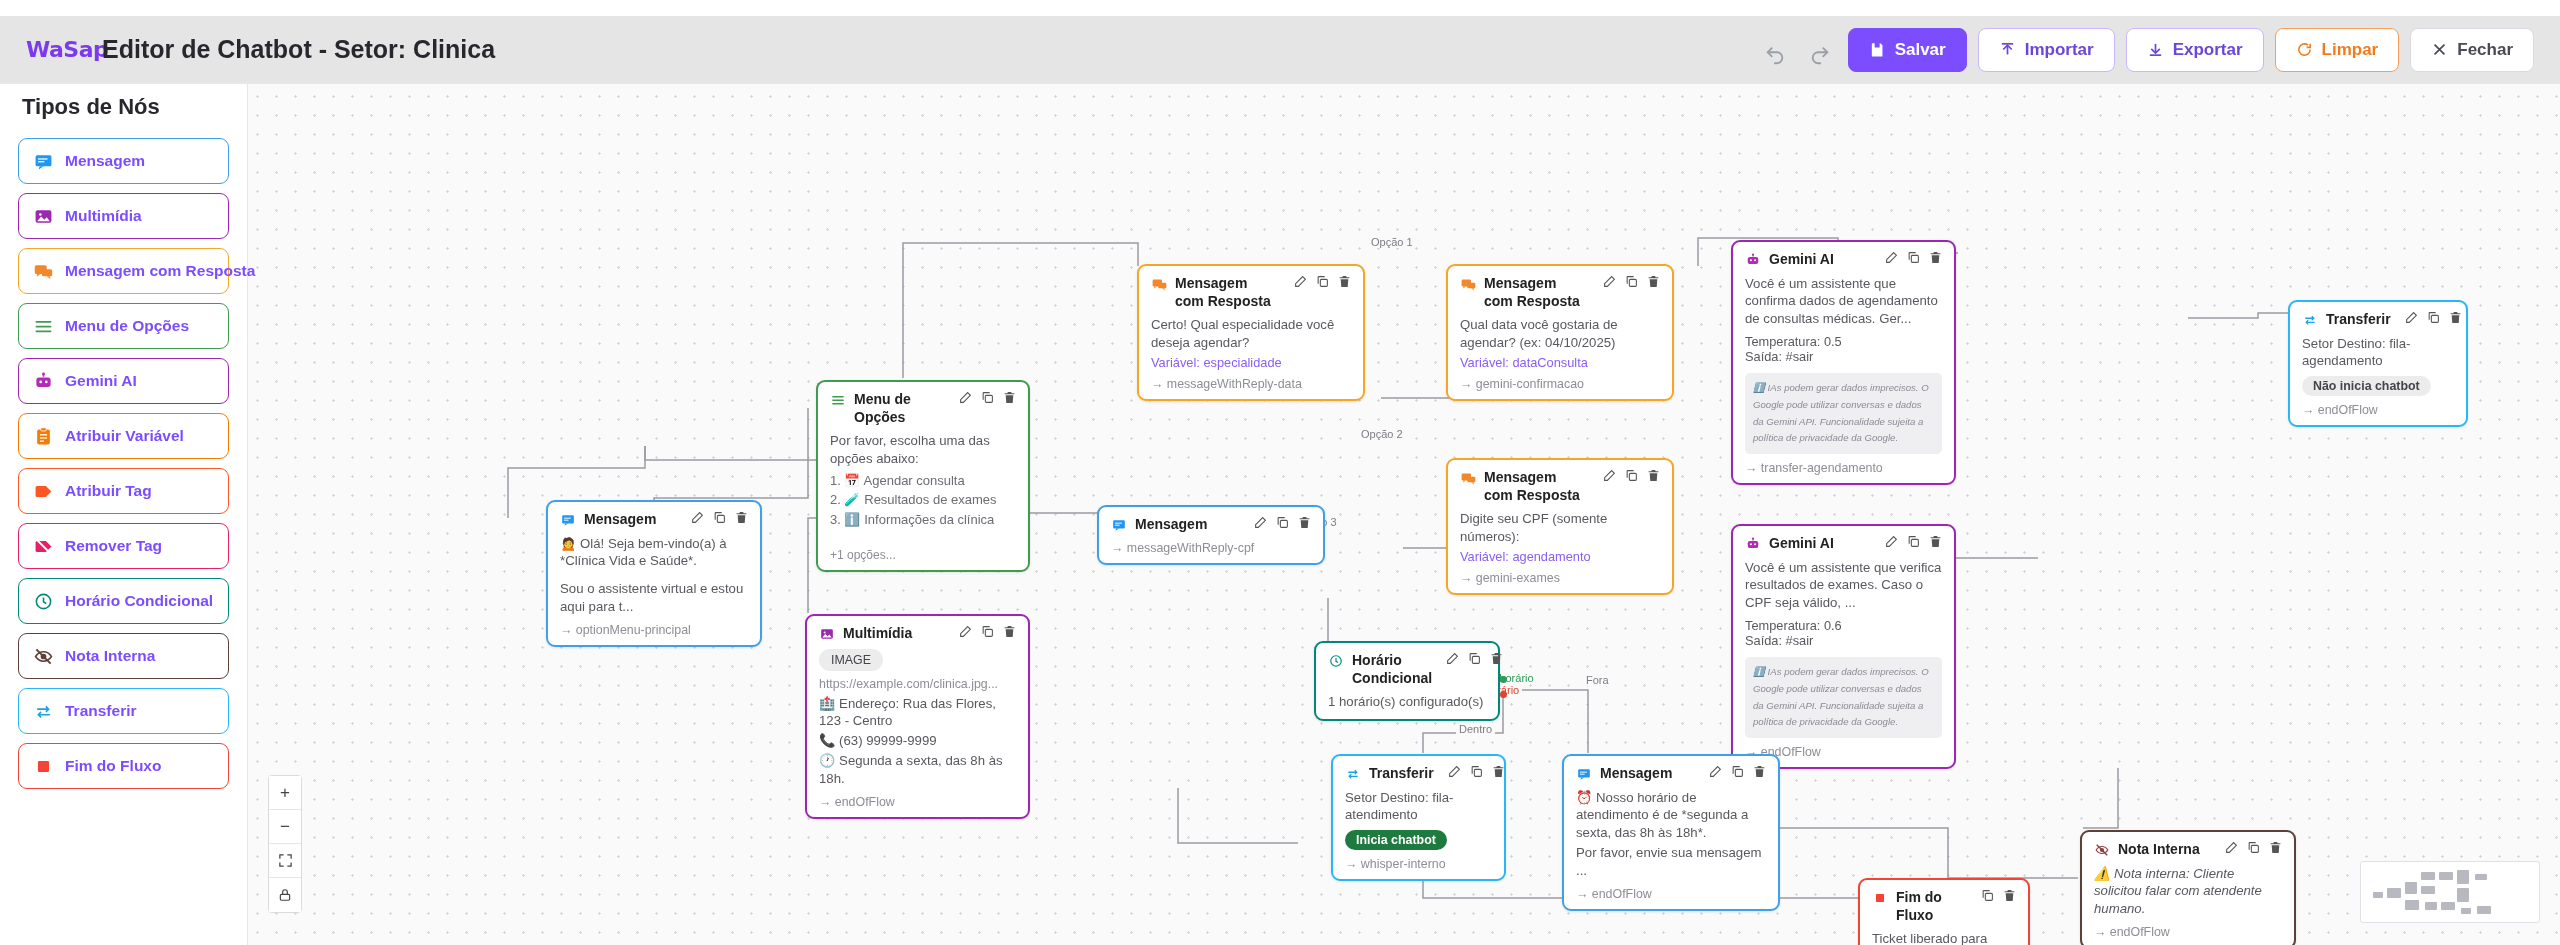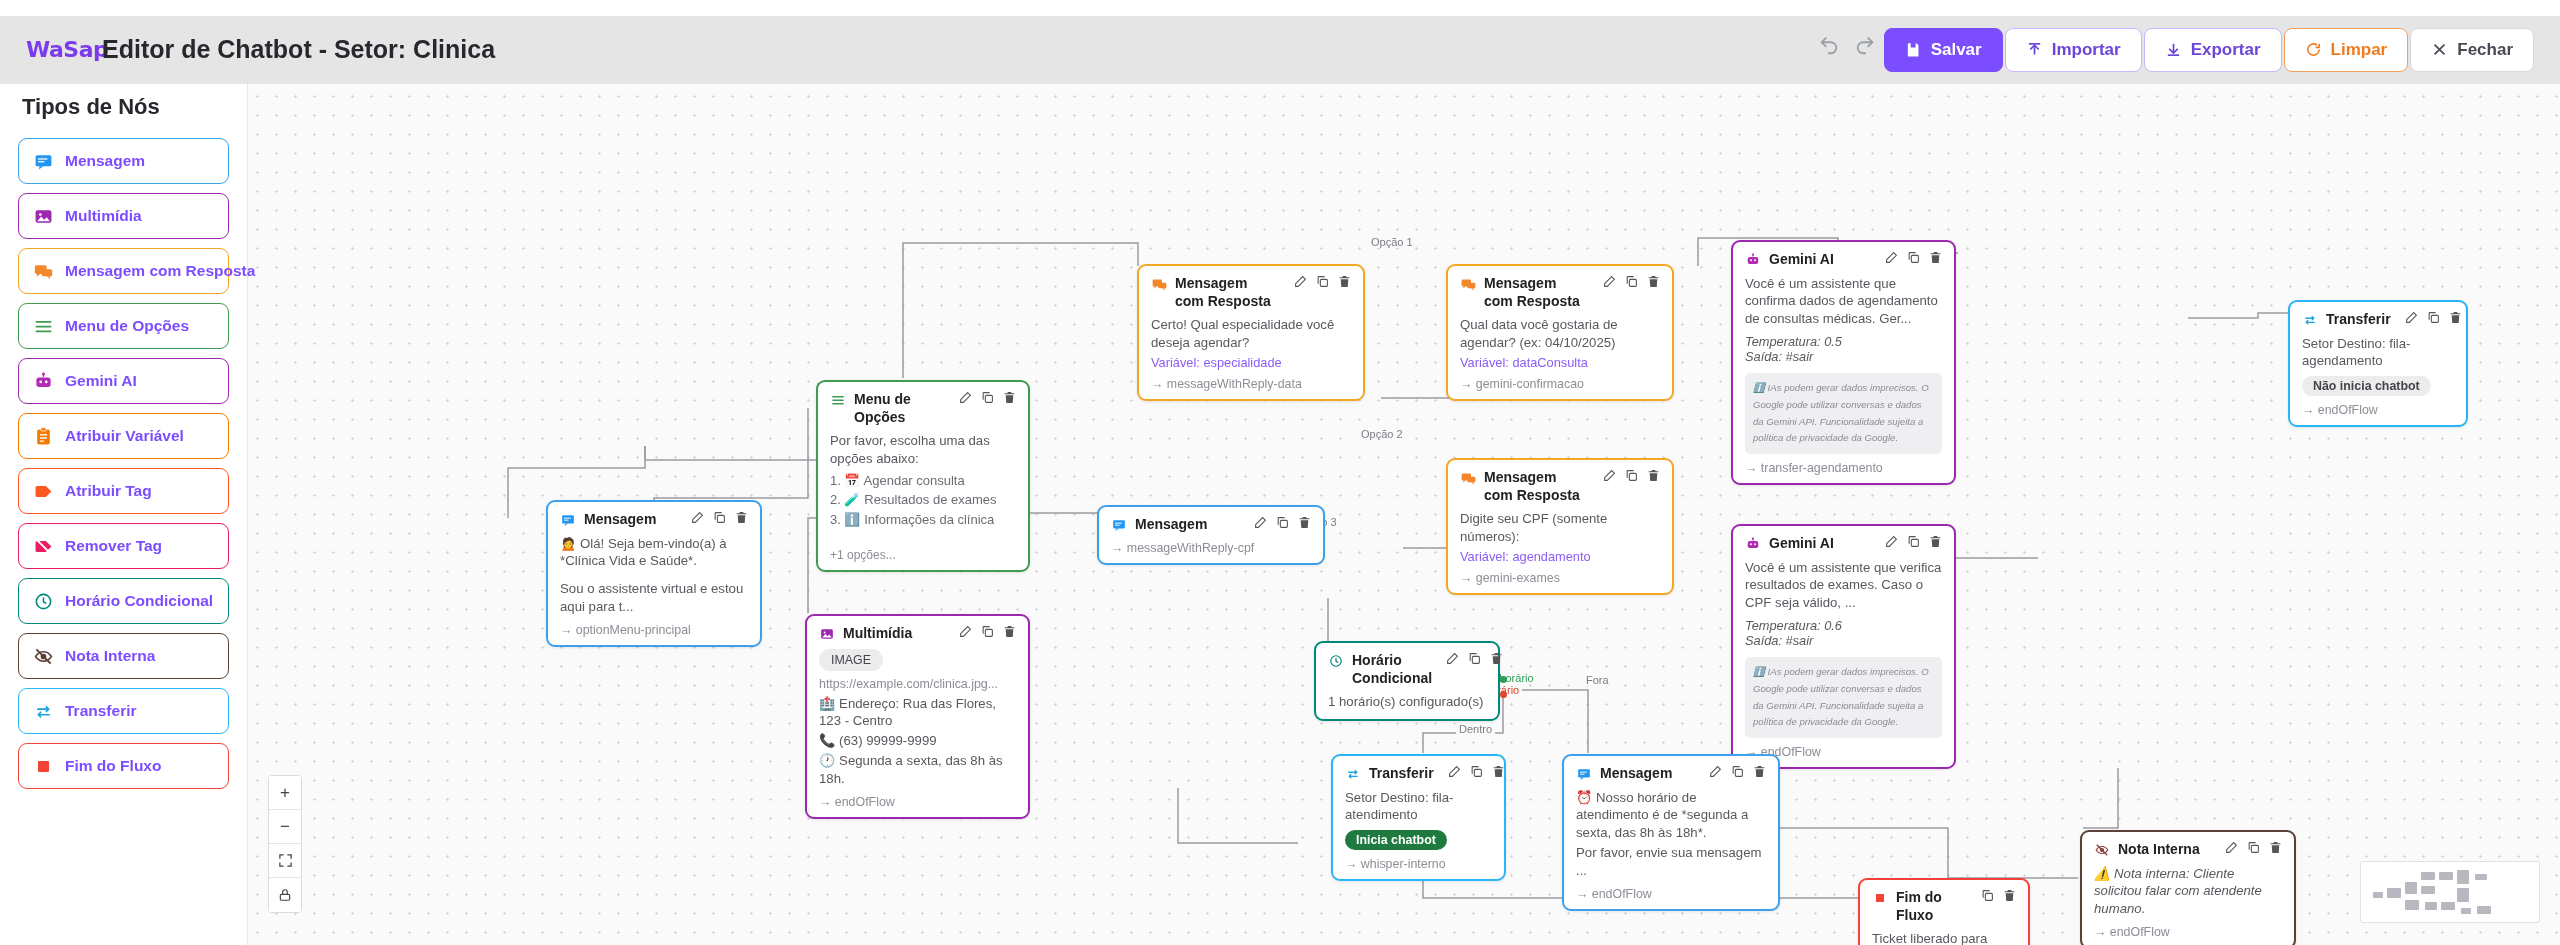--- a/index.html
+++ b/index.html
@@ -22,21 +22,21 @@
   }
   .logo { width: 58px; height: 34px; display: flex; align-items: center; }
   .logo-text {
     font-size: 22px; font-weight: bold; color: #7c3aed;
     letter-spacing: -0.5px; font-family: "DejaVu Sans", sans-serif;
   }
   .app-title {
     margin-left: 18px;
     font-size: 25px; font-weight: bold; color: #27272e;
   }
-  .toolbar { margin-left: auto; display: flex; align-items: flex-start; gap: 2px; }
+  .toolbar { margin-left: auto; display: flex; align-items: flex-end; gap: 11px; }
   .icon-btn-plain {
     width: 34px; height: 34px; display: flex; align-items: center; justify-content: center;
     color: #9aa0a6; cursor: pointer; background: none; border: none;
   }
   .tb-btn {
     height: 44px; display: inline-flex; align-items: center; gap: 9px;
     padding: 0 20px; border-radius: 8px; font-size: 17px; font-weight: bold;
     border: 1.6px solid #d9d9e3; background: #fff; color: #4a4a55;
     cursor: pointer; white-space: nowrap;
   }
@@ -79,21 +79,21 @@
   }
   .node-head { display: flex; align-items: flex-start; gap: 8px; margin-bottom: 6px; }
   .node-ico { width: 16px; height: 16px; flex: 0 0 16px; margin-top: 1px; display:flex;align-items:center;justify-content:center;}
   .node-title { font-size: 14px; font-weight: bold; color: #222; line-height: 1.25; flex: 1; }
   .node-actions { display: flex; align-items: center; gap: 9px; margin-left: 6px; color: #555; }
   .node-actions span { cursor: pointer; display:flex; }
   .node-body { font-size: 13.2px; color: #58585f; line-height: 1.35; }
   .node-body p { margin-bottom: 2px; }
   .node-meta { font-size: 12.4px; color: #8d8d96; margin-top: 7px; }
   .node-var { font-size: 12.8px; color: #8b5cf6; margin-top: 3px; }
-  .node-sub { font-size: 12.8px; color: #58585f; font-style: italic; }
+  .node-sub { font-size: 12.8px; color: #58585f; }
   .ai-note {
     background: #efeff2; border-radius: 5px; padding: 7px 8px; margin-top: 9px;
     font-size: 9.6px; color: #8a8a93; font-style: italic; line-height: 1.75;
   }
   .badge-chip {
     display: inline-block; border-radius: 12px; padding: 3px 11px;
     font-size: 12.4px; font-weight: bold; margin-top: 6px;
   }
   .chip-grey { background: #ececed; color: #44444c; }
   .chip-green { background: #1f7a3f; color: #fff; }

